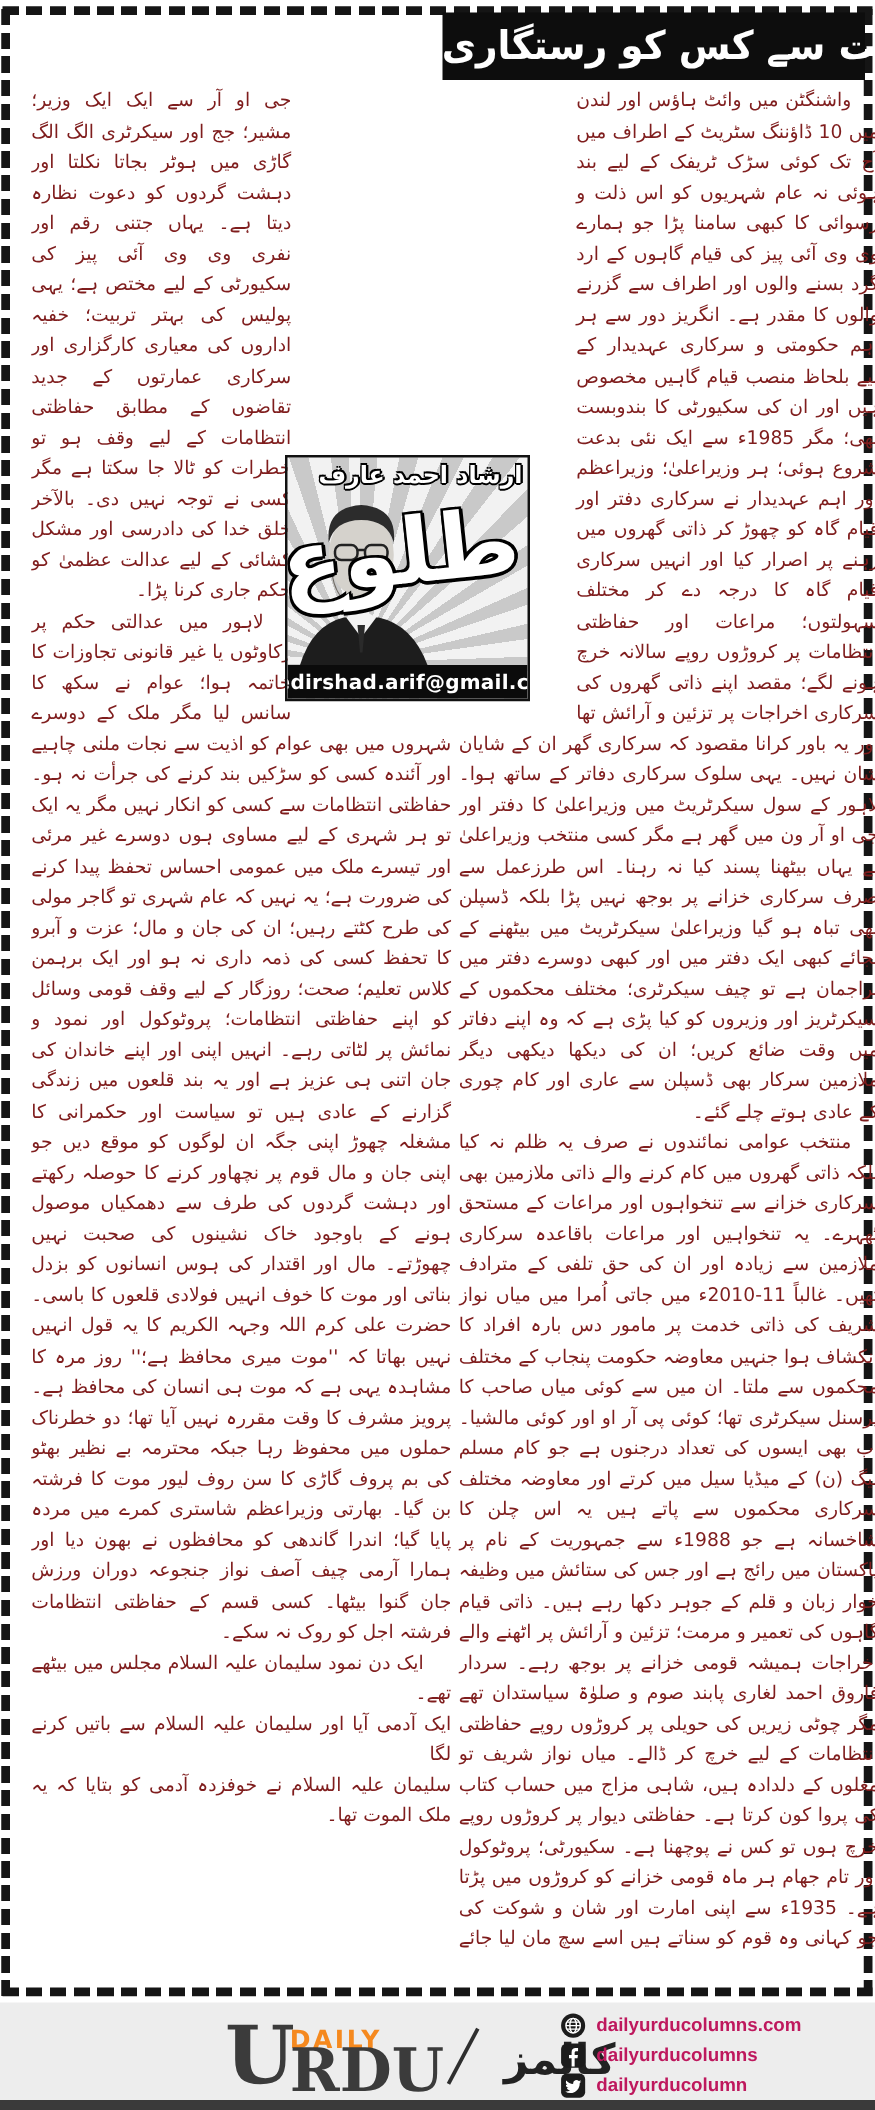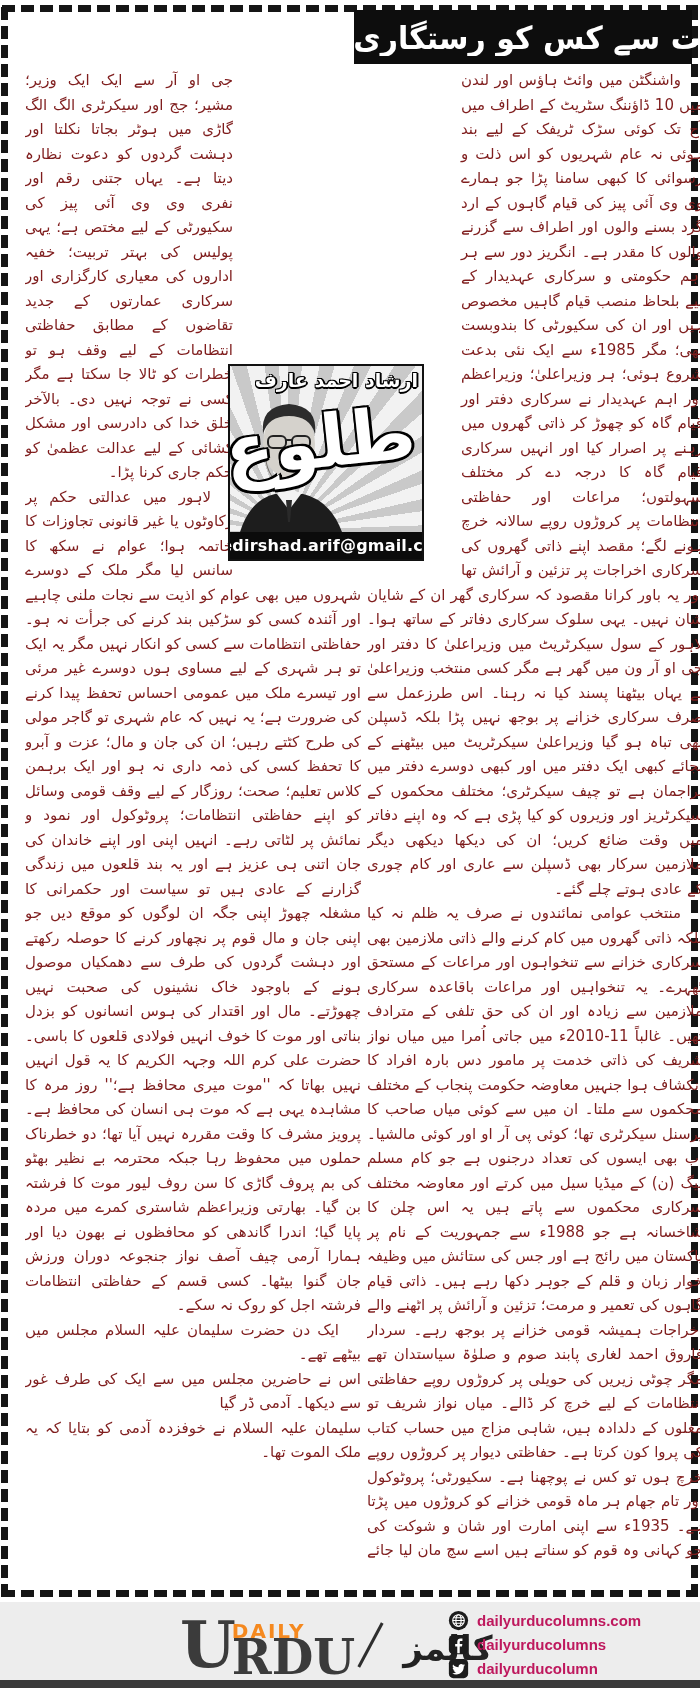--- a/index.html
+++ b/index.html
@@ -86,22 +86,22 @@
   <div class="spacer-r"></div>
   <p>واشنگٹن میں وائٹ ہاؤس اور لندن میں 10 ڈاؤننگ سٹریٹ کے اطراف میں آج تک کوئی سڑک ٹریفک کے لیے بند ہوئی نہ عام شہریوں کو اس ذلت و رسوائی کا کبھی سامنا پڑا جو ہمارے وی وی آئی پیز کی قیام گاہوں کے ارد گرد بسنے والوں اور اطراف سے گزرنے والوں کا مقدر ہے۔ انگریز دور سے ہر اہم حکومتی و سرکاری عہدیدار کے لیے بلحاظ منصب قیام گاہیں مخصوص ہیں اور ان کی سکیورٹی کا بندوبست بھی؛ مگر 1985ء سے ایک نئی بدعت شروع ہوئی؛ ہر وزیراعلیٰ؛ وزیراعظم اور اہم عہدیدار نے سرکاری دفتر اور قیام گاہ کو چھوڑ کر ذاتی گھروں میں رہنے پر اصرار کیا اور انہیں سرکاری قیام گاہ کا درجہ دے کر مختلف سہولتوں؛ مراعات اور حفاظتی انتظامات پر کروڑوں روپے سالانہ خرچ ہونے لگے؛ مقصد اپنے ذاتی گھروں کی سرکاری اخراجات پر تزئین و آرائش تھا اور یہ باور کرانا مقصود کہ سرکاری گھر ان کے شایان شان نہیں۔ یہی سلوک سرکاری دفاتر کے ساتھ ہوا۔ لاہور کے سول سیکرٹریٹ میں وزیراعلیٰ کا دفتر اور جی او آر ون میں گھر ہے مگر کسی منتخب وزیراعلیٰ نے یہاں بیٹھنا پسند کیا نہ رہنا۔ اس طرزعمل سے صرف سرکاری خزانے پر بوجھ نہیں پڑا بلکہ ڈسپلن بھی تباہ ہو گیا وزیراعلیٰ سیکرٹریٹ میں بیٹھنے کے بجائے کبھی ایک دفتر میں اور کبھی دوسرے دفتر میں براجمان ہے تو چیف سیکرٹری؛ مختلف محکموں کے سیکرٹریز اور وزیروں کو کیا پڑی ہے کہ وہ اپنے دفاتر میں وقت ضائع کریں؛ ان کی دیکھا دیکھی دیگر ملازمین سرکار بھی ڈسپلن سے عاری اور کام چوری کے عادی ہوتے چلے گئے۔</p>
   <p>منتخب عوامی نمائندوں نے صرف یہ ظلم نہ کیا بلکہ ذاتی گھروں میں کام کرنے والے ذاتی ملازمین بھی سرکاری خزانے سے تنخواہوں اور مراعات کے مستحق ٹھہرے۔ یہ تنخواہیں اور مراعات باقاعدہ سرکاری ملازمین سے زیادہ اور ان کی حق تلفی کے مترادف تھیں۔ غالباً 11-2010ء میں جاتی اُمرا میں میاں نواز شریف کی ذاتی خدمت پر مامور دس بارہ افراد کا انکشاف ہوا جنہیں معاوضہ حکومت پنجاب کے مختلف محکموں سے ملتا۔ ان میں سے کوئی میاں صاحب کا پرسنل سیکرٹری تھا؛ کوئی پی آر او اور کوئی مالشیا۔ اب بھی ایسوں کی تعداد درجنوں ہے جو کام مسلم لیگ (ن) کے میڈیا سیل میں کرتے اور معاوضہ مختلف سرکاری محکموں سے پاتے ہیں یہ اس چلن کا شاخسانہ ہے جو 1988ء سے جمہوریت کے نام پر پاکستان میں رائج ہے اور جس کی ستائش میں وظیفہ خوار زبان و قلم کے جوہر دکھا رہے ہیں۔ ذاتی قیام گاہوں کی تعمیر و مرمت؛ تزئین و آرائش پر اٹھنے والے اخراجات ہمیشہ قومی خزانے پر بوجھ رہے۔ سردار فاروق احمد لغاری پابند صوم و صلوٰۃ سیاستدان تھے مگر چوٹی زیریں کی حویلی پر کروڑوں روپے حفاظتی انتظامات کے لیے خرچ کر ڈالے۔ میاں نواز شریف تو مغلوں کے دلدادہ ہیں، شاہی مزاج میں حساب کتاب کی پروا کون کرتا ہے۔ حفاظتی دیوار پر کروڑوں روپے خرچ ہوں تو کس نے پوچھنا ہے۔ سکیورٹی؛ پروٹوکول اور تام جھام ہر ماہ قومی خزانے کو کروڑوں میں پڑتا ہے۔ 1935ء سے اپنی امارت اور شان و شوکت کی جو کہانی وہ قوم کو سناتے ہیں اسے سچ مان لیا جائے تو انہیں قومی خزانے پر بوجھ بننے کی ضرورت نہیں وہ یہ اخراجات اپنی اور اپنے دولت مند بچوں کی نیک کمائی سے بآسانی کر سکتے ہیں۔</p>
 
 </div>
 
 <div class="col col-left">
   <div class="spacer-l"></div>
   <p class="noindent">جی او آر سے ایک ایک وزیر؛ مشیر؛ جج اور سیکرٹری الگ الگ گاڑی میں ہوٹر بجاتا نکلتا اور دہشت گردوں کو دعوت نظارہ دیتا ہے۔ یہاں جتنی رقم اور نفری وی وی آئی پیز کی سکیورٹی کے لیے مختص ہے؛ یہی پولیس کی بہتر تربیت؛ خفیہ اداروں کی معیاری کارگزاری اور سرکاری عمارتوں کے جدید تقاضوں کے مطابق حفاظتی انتظامات کے لیے وقف ہو تو خطرات کو ٹالا جا سکتا ہے مگر کسی نے توجہ نہیں دی۔ بالآخر خلق خدا کی دادرسی اور مشکل کشائی کے لیے عدالت عظمیٰ کو حکم جاری کرنا پڑا۔</p>
   <p>لاہور میں عدالتی حکم پر رکاوٹوں یا غیر قانونی تجاوزات کا خاتمہ ہوا؛ عوام نے سکھ کا سانس لیا مگر ملک کے دوسرے شہروں میں بھی عوام کو اذیت سے نجات ملنی چاہیے اور آئندہ کسی کو سڑکیں بند کرنے کی جرأت نہ ہو۔ حفاظتی انتظامات سے کسی کو انکار نہیں مگر یہ ایک تو ہر شہری کے لیے مساوی ہوں دوسرے غیر مرئی اور تیسرے ملک میں عمومی احساس تحفظ پیدا کرنے کی ضرورت ہے؛ یہ نہیں کہ عام شہری تو گاجر مولی کی طرح کٹتے رہیں؛ ان کی جان و مال؛ عزت و آبرو کا تحفظ کسی کی ذمہ داری نہ ہو اور ایک برہمن کلاس تعلیم؛ صحت؛ روزگار کے لیے وقف قومی وسائل کو اپنے حفاظتی انتظامات؛ پروٹوکول اور نمود و نمائش پر لٹاتی رہے۔ انہیں اپنی اور اپنے خاندان کی جان اتنی ہی عزیز ہے اور یہ بند قلعوں میں زندگی گزارنے کے عادی ہیں تو سیاست اور حکمرانی کا مشغلہ چھوڑ اپنی جگہ ان لوگوں کو موقع دیں جو اپنی جان و مال قوم پر نچھاور کرنے کا حوصلہ رکھتے اور دہشت گردوں کی طرف سے دھمکیاں موصول ہونے کے باوجود خاک نشینوں کی صحبت نہیں چھوڑتے۔ مال اور اقتدار کی ہوس انسانوں کو بزدل بناتی اور موت کا خوف انہیں فولادی قلعوں کا باسی۔ حضرت علی کرم اللہ وجہہ الکریم کا یہ قول انہیں نہیں بھاتا کہ ''موت میری محافظ ہے؛'' روز مرہ کا مشاہدہ یہی ہے کہ موت ہی انسان کی محافظ ہے۔ پرویز مشرف کا وقت مقررہ نہیں آیا تھا؛ دو خطرناک حملوں میں محفوظ رہا جبکہ محترمہ بے نظیر بھٹو کی بم پروف گاڑی کا سن روف لیور موت کا فرشتہ بن گیا۔ بھارتی وزیراعظم شاستری کمرے میں مردہ پایا گیا؛ اندرا گاندھی کو محافظوں نے بھون دیا اور ہمارا آرمی چیف آصف نواز جنجوعہ دوران ورزش جان گنوا بیٹھا۔ کسی قسم کے حفاظتی انتظامات فرشتہ اجل کو روک نہ سکے۔</p>
-  <p>ایک دن حضرت سلیمان علیہ السلام مجلس میں بیٹھے تھے۔</p>
-  <p class="noindent">اس نے حاضرین مجلس میں سے ایک کی طرف غور سے دیکھا۔ آدمی ڈر گیا</p>
+  <p>ایک دن نمود سلیمان علیہ السلام مجلس میں بیٹھے تھے۔</p>
+  <p class="noindent">ایک آدمی آیا اور سلیمان علیہ السلام سے باتیں کرنے لگا</p>
   <p class="noindent">سلیمان علیہ السلام نے خوفزدہ آدمی کو بتایا کہ یہ ملک الموت تھا۔</p>
 
 </div>
 
 <div class="photo-box">
   <svg class="portrait" viewBox="0 0 118 150">
     <rect x="0" y="0" width="118" height="150" fill="none"></rect>
     <path d="M10 150 Q20 118 45 112 L73 112 Q100 118 112 150 Z" fill="#1d1d1d"></path>
     <path d="M47 112 L59 128 L71 112 L64 108 L54 108 Z" fill="#f2f2f2"></path>
     <path d="M56 118 L62 118 L60 140 L58 140 Z" fill="#2a2a2a"></path>

